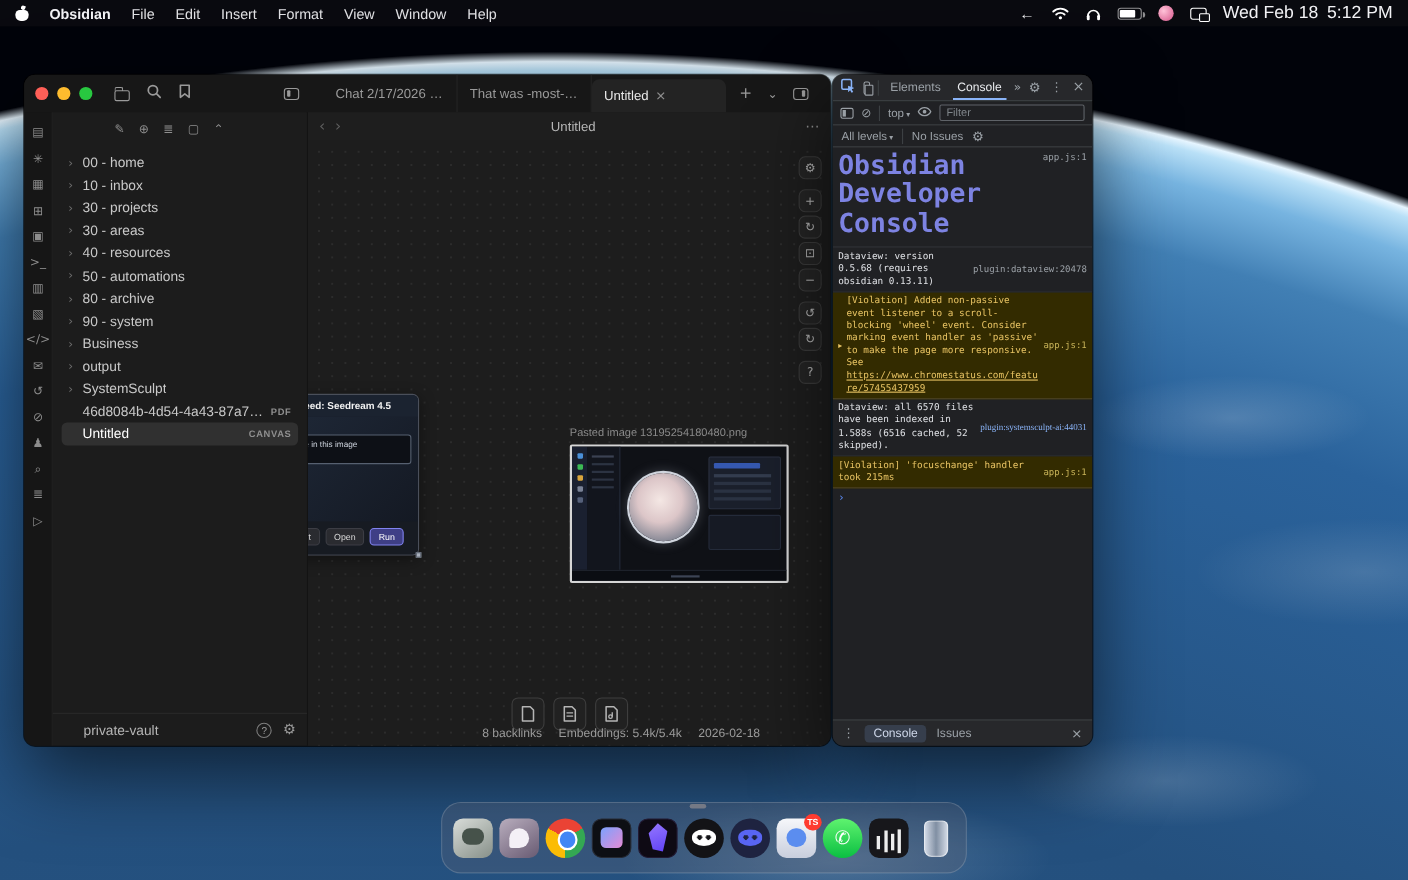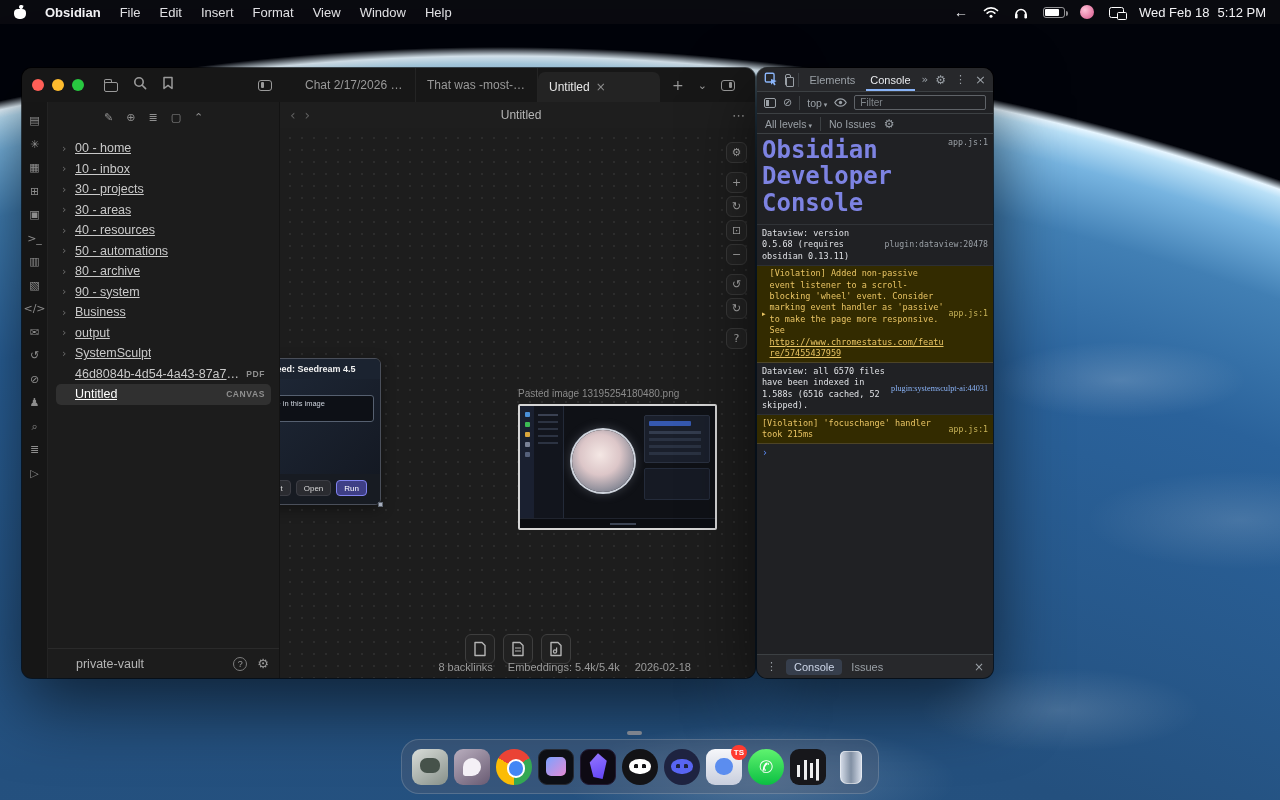--- a/index.html
+++ b/index.html
@@ -28,21 +28,21 @@
   .mb-item{opacity:.92;}
   .mb-right{margin-left:auto;display:flex;align-items:center;gap:15px;}
   .mb-ic{display:flex;align-items:center;}
   .batt{width:22px;height:11px;border:1px solid rgba(255,255,255,.55);border-radius:3px;position:relative;}
   .batt::before{content:"";position:absolute;left:1px;top:1px;bottom:1px;width:70%;background:#fff;border-radius:1px;}
   .batt::after{content:"";position:absolute;right:-4px;top:3px;width:2px;height:5px;background:rgba(255,255,255,.55);border-radius:0 2px 2px 0;}
   .avatar{width:14px;height:14px;border-radius:50%;background:radial-gradient(circle at 35% 35%, #ffc2d8, #d6558a);}
   .mirror{width:15px;height:11px;border:1.5px solid #fff;border-radius:2.5px;position:relative;}
   .mirror::after{content:"";position:absolute;right:-4px;bottom:-3px;width:8px;height:6px;background:#0e0f13;border:1.5px solid #fff;border-radius:1.5px;}
   .backarrow{font-weight:700;font-size:14px;}
-  .clock{display:flex;gap:8px;font-size:13px;}
+  .clock{display:flex;gap:8px;font-size:16px;}
 
   
   .window{position:absolute;border-radius:10px;box-shadow:0 25px 70px rgba(0,0,0,.6),0 0 0 1px rgba(0,0,0,.65);overflow:hidden;}
 
   
   .obsidian{left:22px;top:68px;width:733px;height:610px;background:#191919;display:flex;flex-direction:column;}
   .titlebar{height:34px;background:#171717;display:flex;align-items:center;padding:0 10px 0 10px;flex:0 0 auto;}
   .lights{display:flex;gap:8px;padding-right:4px;}
   .light{width:12px;height:12px;border-radius:50%;}
   .l-red{background:#ff5f57;}.l-yellow{background:#febc2e;}.l-green{background:#28c840;}
@@ -64,21 +64,21 @@
   .ribbon{width:26px;background:#161616;border-right:1px solid #232323;display:flex;flex-direction:column;align-items:center;padding-top:10px;gap:6.5px;flex:0 0 auto;}
   .ribbon-icon{width:17px;height:17px;display:flex;align-items:center;justify-content:center;color:#8d8d8d;font-size:11px;}
   .filepane{width:232px;background:#1c1c1c;border-right:1px solid #131313;display:flex;flex-direction:column;flex:0 0 auto;}
   .fp-header{height:30px;display:flex;align-items:center;gap:13px;padding-left:56px;color:#8f8f8f;flex:0 0 auto;}
   .fp-header .glyph{font-size:11px;}
   .fp-tree{flex:1;padding:6px 8px;overflow:hidden;}
   .tree-row{display:flex;align-items:center;height:20.5px;padding:0 6px;border-radius:5px;color:#c9c9c9;font-size:12.5px;gap:5px;}
   .tree-row .chev{color:#6b6b6b;font-size:11px;width:8px;flex:0 0 auto;}
   .tree-row.file{padding-left:19px;}
   .tree-row.selected{background:#303030;color:#fff;}
-  .tree-label{overflow:hidden;text-overflow:ellipsis;white-space:nowrap;text-decoration:underline;}
+  .tree-label{overflow:hidden;text-overflow:ellipsis;white-space:nowrap;}
   .tree-tag{margin-left:auto;font-size:8.5px;letter-spacing:.6px;color:#8f8f8f;font-weight:700;flex:0 0 auto;}
   .fp-footer{height:30px;border-top:1px solid #2a2a2a;display:flex;align-items:center;padding:0 10px 0 28px;color:#b5b5b5;font-size:12.5px;gap:10px;flex:0 0 auto;}
   .fp-footer .spacer{flex:1;}
   .help-dot{width:14px;height:14px;border:1px solid #7d7d7d;border-radius:50%;font-size:9px;display:flex;align-items:center;justify-content:center;color:#9d9d9d;}
   .fp-footer .glyph{font-size:13px;color:#9a9a9a;}
 
   .editor{flex:1;display:flex;flex-direction:column;min-width:0;background:#1e1e1e;position:relative;}
   .view-header{height:26px;display:flex;align-items:center;padding:0 10px;gap:9px;color:#5f5f5f;font-size:14px;flex:0 0 auto;}
   .vh-title{flex:1;text-align:center;color:#b5b5b5;font-size:12px;}
   .vh-dots{color:#8f8f8f;font-size:13px;}
@@ -155,21 +155,21 @@
   .msg.warn .msrc{color:#c9b458;}
   .msg .exp{font-size:7px;padding-top:1.5px;}
   .msg a{color:inherit;text-decoration:underline;}
   .prompt{color:#5b8cf7;padding:3px 6px;font-size:10px;}
   .dt-drawer{height:24px;border-top:1px solid #3c4043;background:#27282b;display:flex;align-items:center;gap:9px;padding:0 9px;font-size:11px;color:#9aa0a6;flex:0 0 auto;}
   .drawer-pill{padding:2px 8px;border-radius:4px;background:rgba(138,180,248,.16);color:#cdd6e8;}
   .drawer-x{margin-left:auto;font-size:12px;}
 
   
   .resize-pill{position:absolute;left:627px;top:731px;width:15px;height:4px;border-radius:2px;background:#8e8e93;opacity:.85;}
-  .dock{position:absolute;left:50%;transform:translateX(-50%);bottom:6px;height:55px;padding:7px 10px;border-radius:18px;
+  .dock{position:absolute;left:50%;transform:translateX(-50%);bottom:6px;height:65px;padding:7px 10px;border-radius:18px;
     background:rgba(95,100,115,.30);border:1px solid rgba(255,255,255,.16);display:flex;align-items:center;gap:6px;z-index:40;}
   .dock-icon{width:36px;height:36px;border-radius:9px;position:relative;flex:0 0 auto;}
   .dk-glyph{position:absolute;inset:0;display:flex;align-items:center;justify-content:center;color:#fff;font-size:17px;font-family:"DejaVu Sans",sans-serif;}
   .dk-badge{position:absolute;top:-4px;right:-5px;min-width:15px;height:15px;border-radius:8px;background:#ff3b30;color:#fff;font-size:8px;font-weight:700;display:flex;align-items:center;justify-content:center;padding:0 3px;}
   .dk-silver{background:linear-gradient(145deg,#d9ddd9,#879089);}
   .dk-silver::after{content:"";position:absolute;left:22%;top:26%;width:56%;height:42%;background:#46524a;border-radius:7px;}
   .dk-zen{background:linear-gradient(145deg,#b9aebe,#685a72);}
   .dk-zen::after{content:"";position:absolute;left:25%;top:25%;width:50%;height:50%;background:#f4f0f6;border-radius:50% 50% 50% 12%;}
   .dk-chrome{border-radius:50%;background:conic-gradient(from -60deg,#ea4335 0 120deg,#34a853 120deg 240deg,#fbbc05 240deg 360deg);}
   .dk-chrome::after{content:"";position:absolute;left:30%;top:30%;width:40%;height:40%;background:#4286f5;border:2.5px solid #fff;border-radius:50%;}

